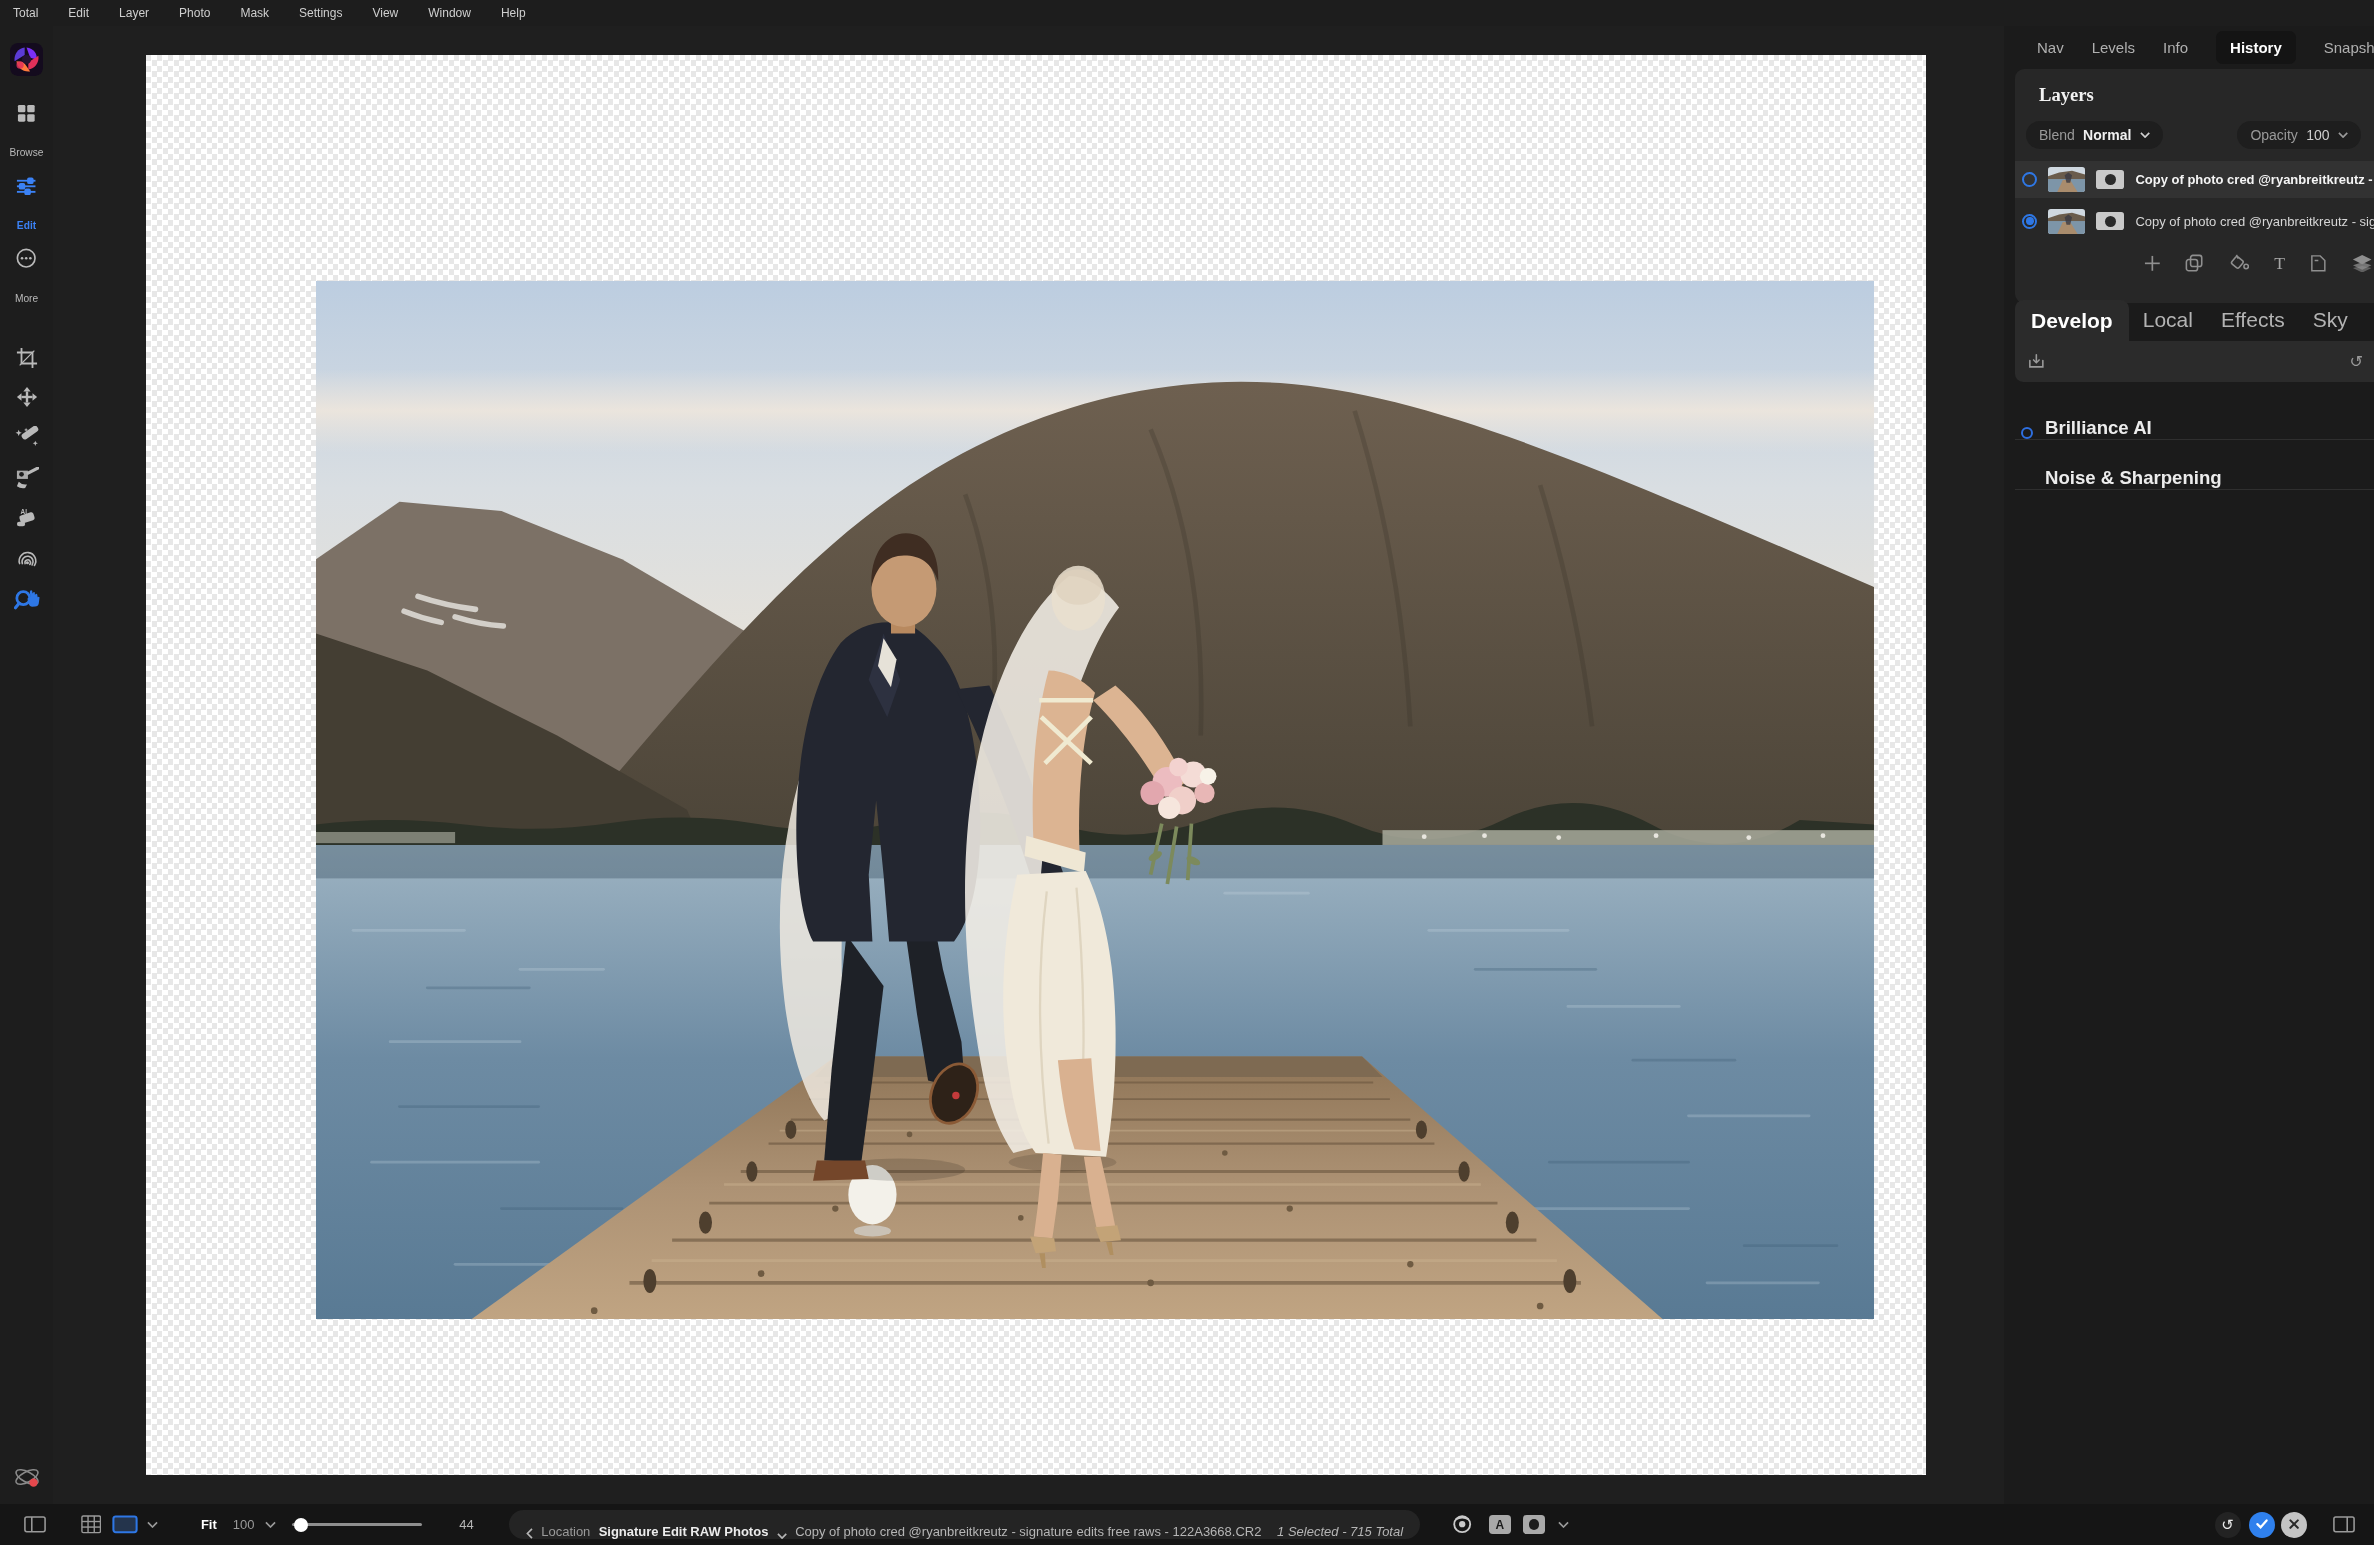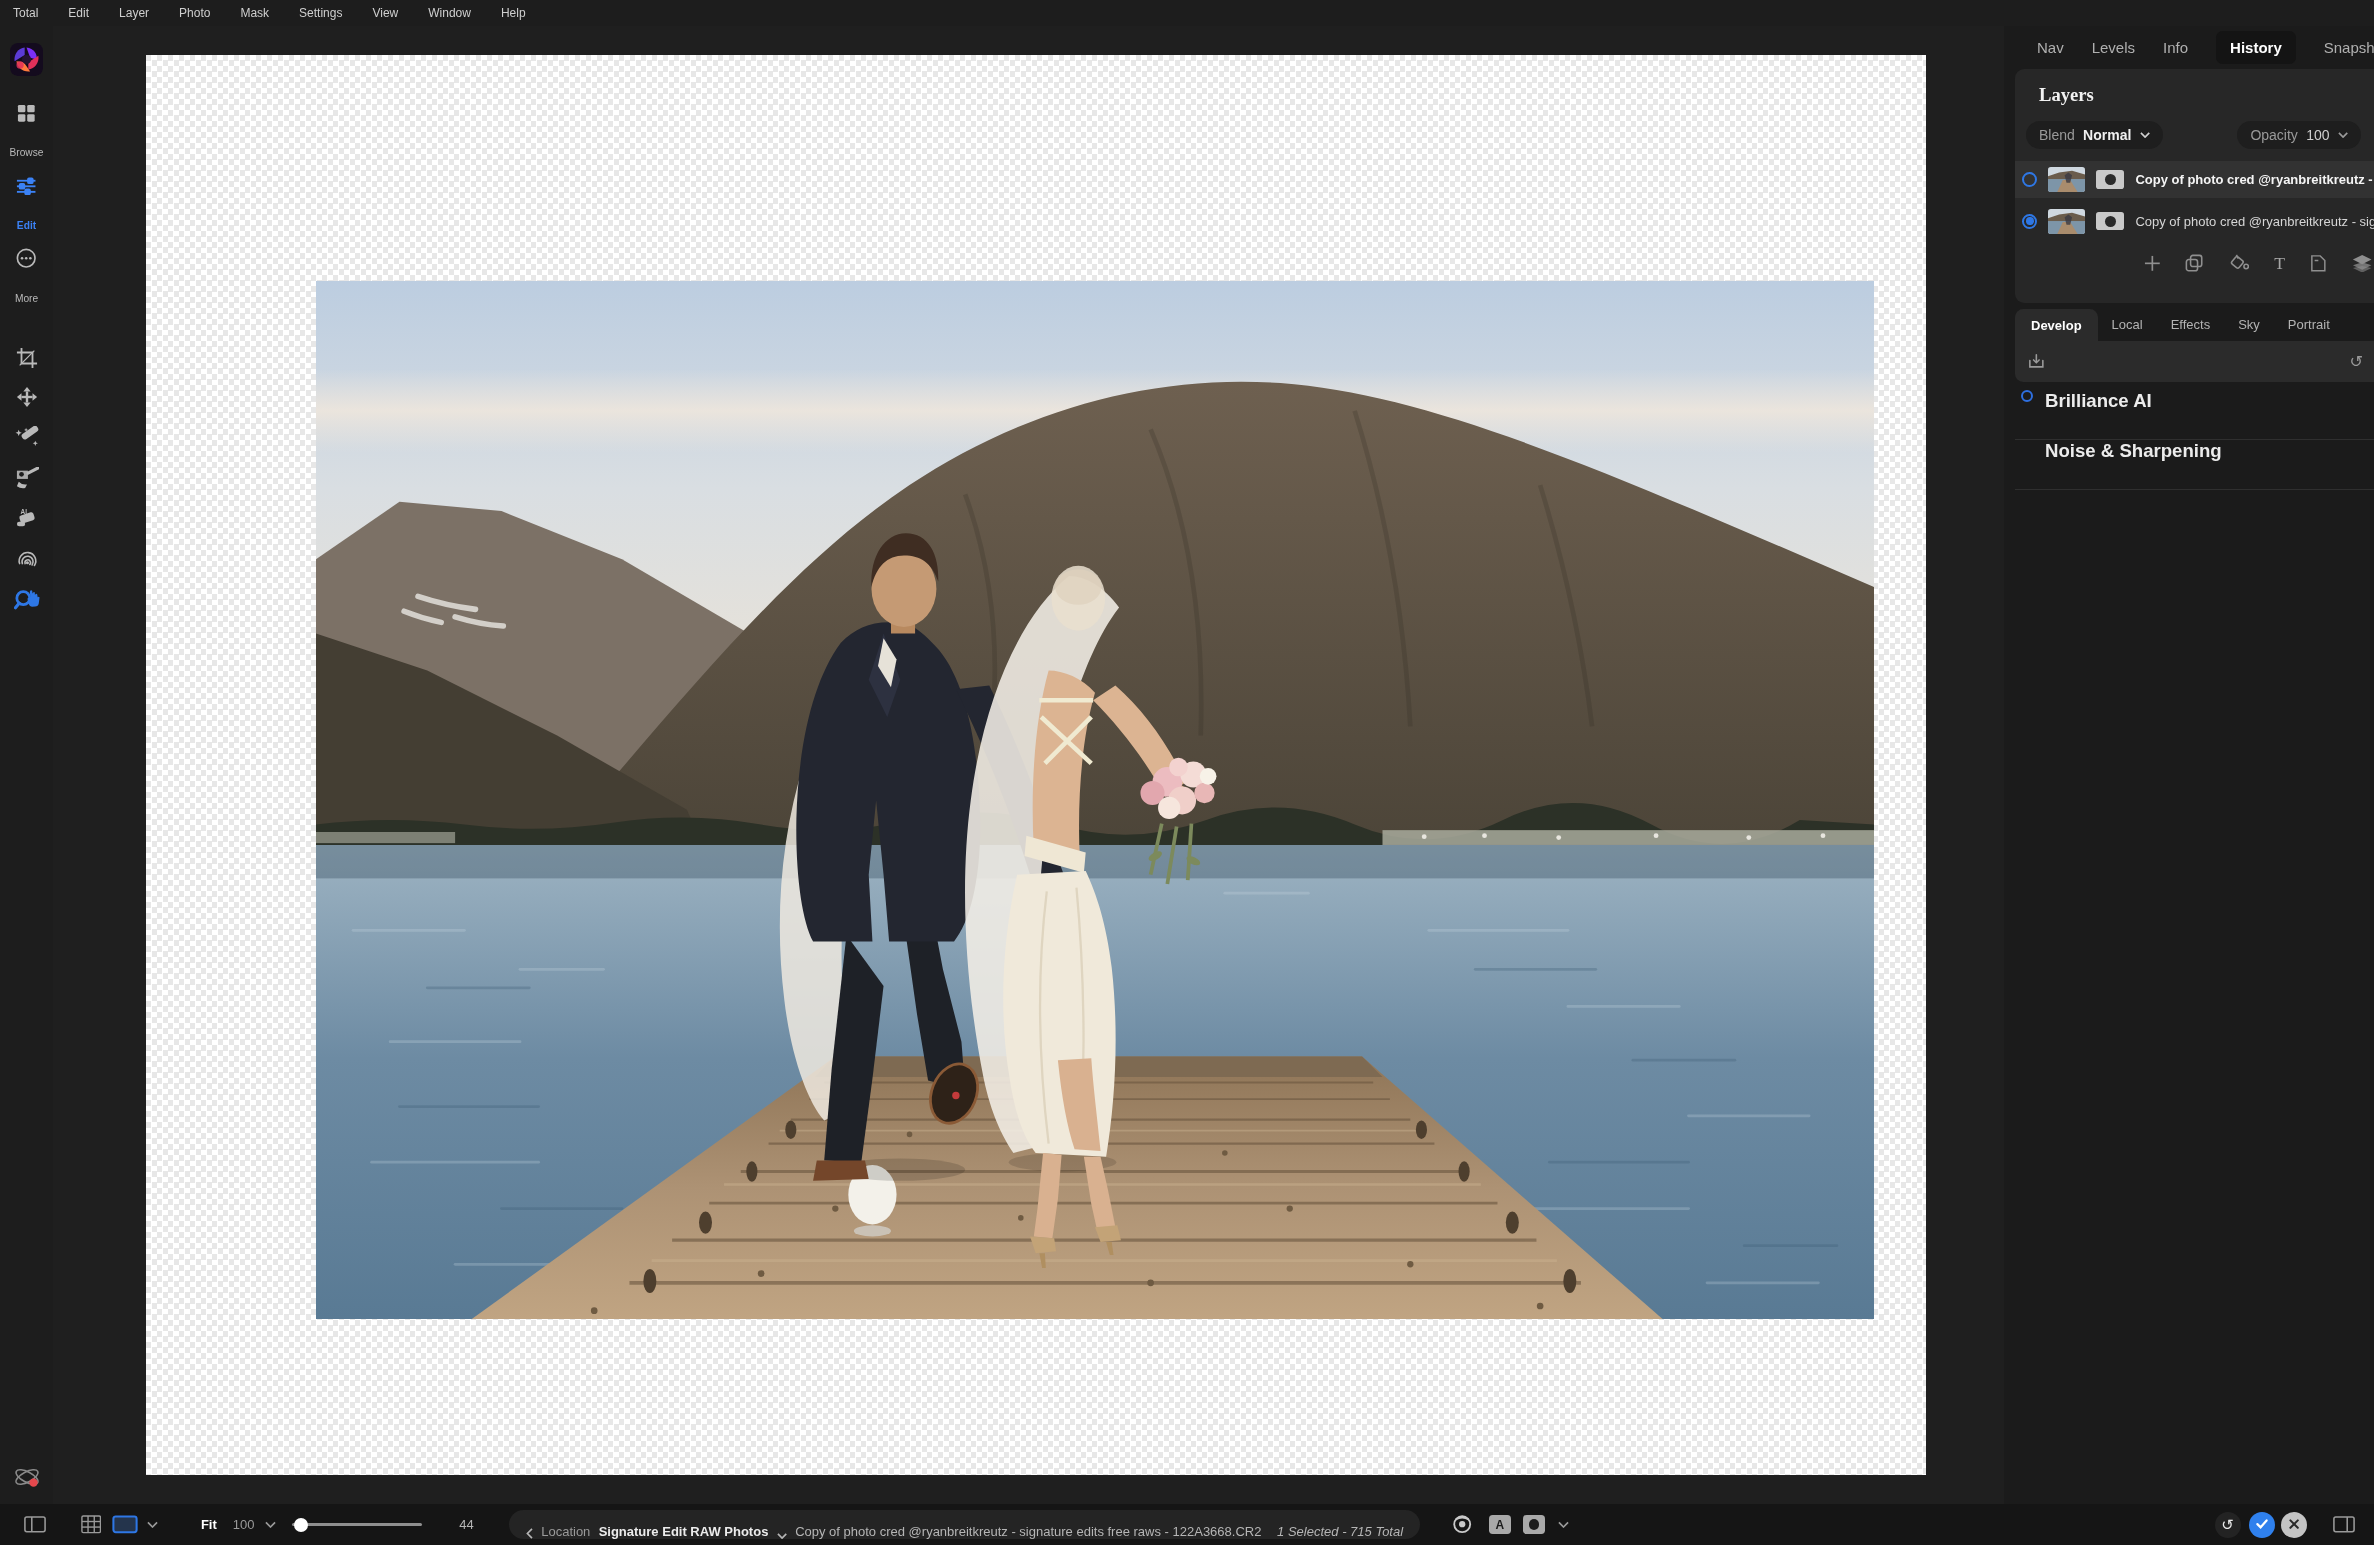--- a/index.html
+++ b/index.html
@@ -56,28 +56,28 @@
   .thumb { width:37px; height:25px; border-radius:2.8px; overflow:hidden; flex:0 0 auto; }
   .mask-chip { width:28px; height:18.6px; background:#c9c9c9; border-radius:2.8px; flex:0 0 auto;
                display:flex; align-items:center; justify-content:center; }
   .mask-chip .mdot { width:11px; height:11px; border-radius:50%; background:#2a2a2a; }
   .layer-name { color:#d6d6d6; font-size:13px; }
   .layer-row.selected .layer-name { color:#f5f5f5; font-weight:bold; }
   .layer-actions { display:flex; justify-content:flex-end; gap:25px; margin:14px 1.9px 0 0;
                    color:#8f8f8f; overflow:hidden; }
 
   .edit-tabs { position:absolute; top:282px; left:11px; right:0; height:33px; display:flex; align-items:flex-end; }
-  .etab { color:#b3b3b3; font-size:13px; padding:0 14px 9.3px 14px; }
+  .etab { color:#b3b3b3; font-size:21px; padding:0 14px 9.3px 14px; }
   .etab.active { color:#ffffff; font-weight:bold; background:#2b2b2b; border-radius:8.3px 8.3px 0 0;
                  padding:8.3px 16px; }
   .subbar { position:absolute; top:315px; left:11px; right:0; height:41px; background:#2b2b2b;
             border-radius:0 0 0 8.3px; display:flex; align-items:center; justify-content:space-between;
             padding:0 11px 0 13px; color:#9a9a9a; }
   .sections { position:absolute; top:364px; left:11px; right:0; }
-  .section-row { height:50px; display:flex; align-items:flex-start; position:relative; padding-left:30px;
+  .section-row { height:50px; display:flex; align-items:flex-end; position:relative; padding-left:30px;
                  border-bottom:0.9px solid #2f2f2f; }
   .section-row .ring { position:absolute; left:5.6px; width:12px; height:12px; border:2.3px solid #2e6fe0;
                        border-radius:50%; }
   .section-label { color:#ececec; font-size:18.6px; font-weight:bold; }
 
   
   .bottombar { position:absolute; left:0; right:0; bottom:0; height:41px; background:#151515;
                display:flex; align-items:center; z-index:6; }
   .crumb-pill { display:flex; align-items:flex-end; gap:8.3px; background:#242424; border-radius:15px;
                 height:29px; padding:0 16.7px; margin-left:35px; white-space:nowrap; }

